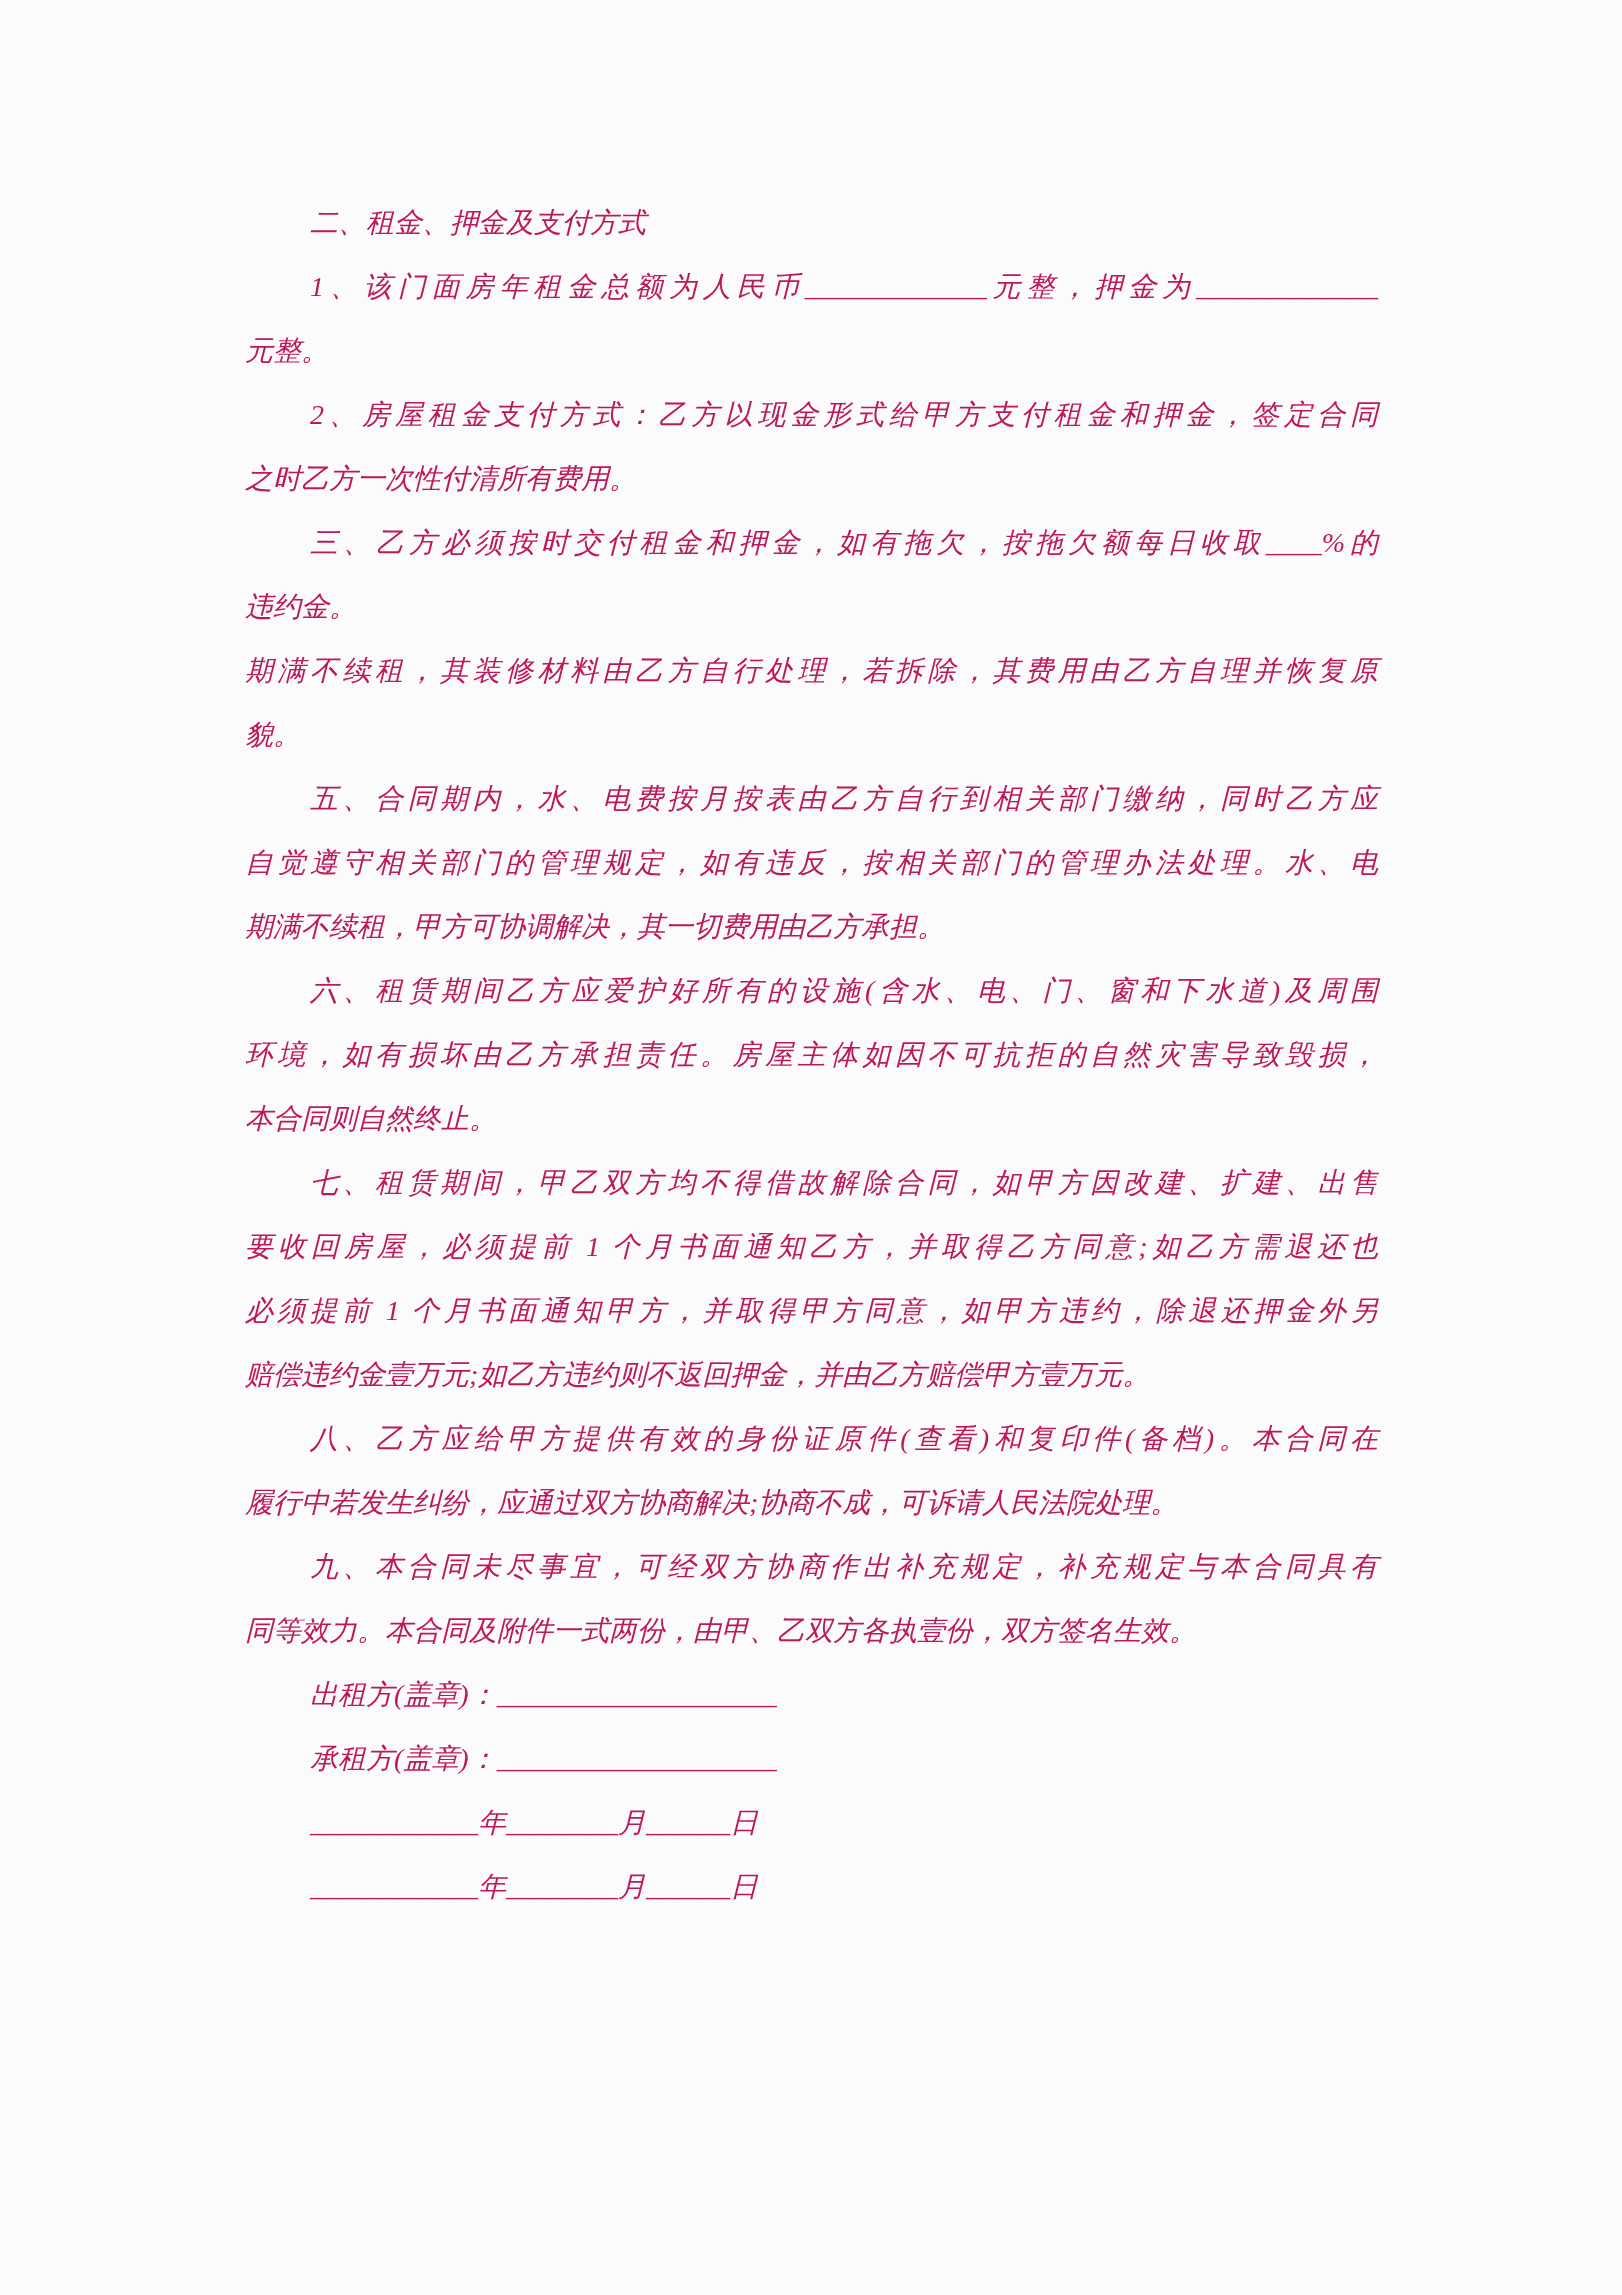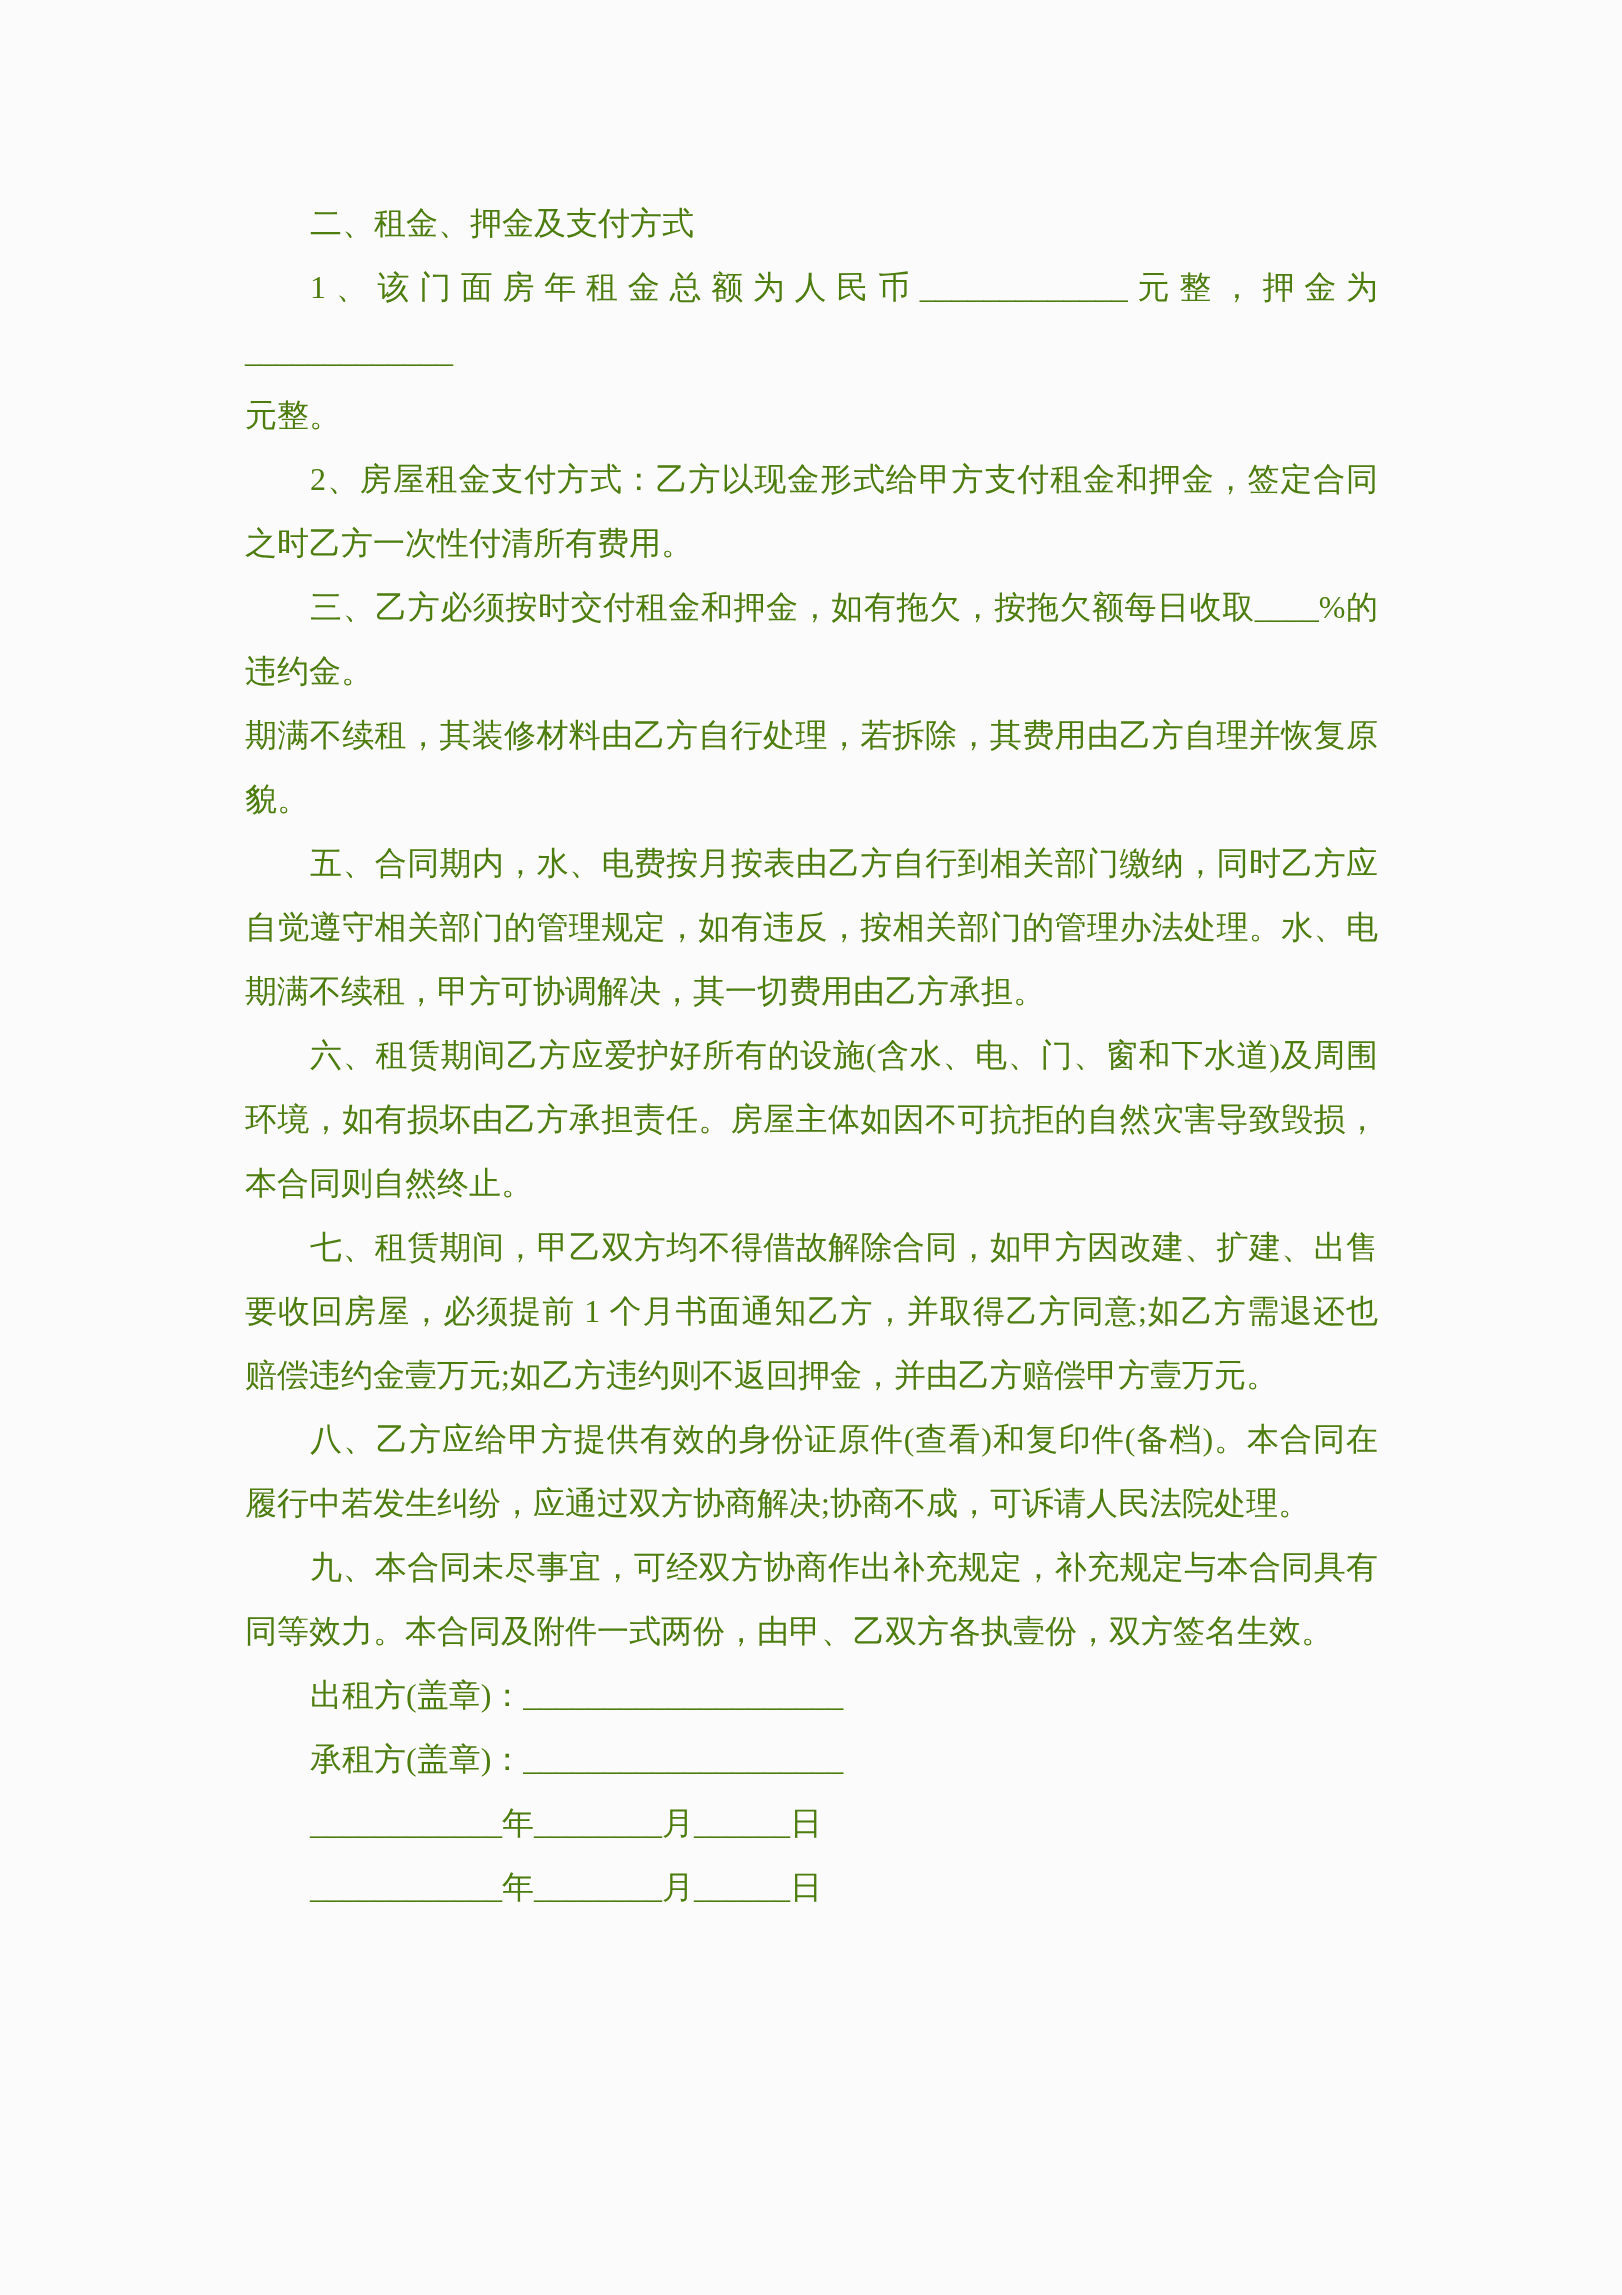--- a/index.html
+++ b/index.html
@@ -14,24 +14,25 @@
     overflow: hidden;
   }
   .page {
     width: 1623px;
     height: 2295px;
     padding: 191px 245px 0 245px;
     background: #fbfbfb;
   }
   .line {
     font-family: "Liberation Serif", "DejaVu Serif", serif;
-    font-size: 32px;
+    font-size: 28px;
     line-height: 64px;
-    color: #4d7c0f;
+    color: #be185d;
     white-space: normal;
+    font-style: italic;
   }
   
   .ind { text-indent: 65px; }
   
   .j {
     text-align: justify;
     text-align-last: justify;
   }
 </style>
 </head>
@@ -48,20 +49,21 @@
   <div class="line j">期满不续租，其装修材料由乙方自行处理，若拆除，其费用由乙方自理并恢复原</div>
   <div class="line">貌。</div>
   <div class="line ind j">五、合同期内，水、电费按月按表由乙方自行到相关部门缴纳，同时乙方应</div>
   <div class="line j">自觉遵守相关部门的管理规定，如有违反，按相关部门的管理办法处理。水、电</div>
   <div class="line">期满不续租，甲方可协调解决，其一切费用由乙方承担。</div>
   <div class="line ind j">六、租赁期间乙方应爱护好所有的设施(含水、电、门、窗和下水道)及周围</div>
   <div class="line j">环境，如有损坏由乙方承担责任。房屋主体如因不可抗拒的自然灾害导致毁损，</div>
   <div class="line">本合同则自然终止。</div>
   <div class="line ind j">七、租赁期间，甲乙双方均不得借故解除合同，如甲方因改建、扩建、出售</div>
   <div class="line j">要收回房屋，必须提前 1 个月书面通知乙方，并取得乙方同意;如乙方需退还也</div>
+  <div class="line j">必须提前 1 个月书面通知甲方，并取得甲方同意，如甲方违约，除退还押金外另</div>
   <div class="line">赔偿违约金壹万元;如乙方违约则不返回押金，并由乙方赔偿甲方壹万元。</div>
   <div class="line ind j">八、乙方应给甲方提供有效的身份证原件(查看)和复印件(备档)。本合同在</div>
   <div class="line">履行中若发生纠纷，应通过双方协商解决;协商不成，可诉请人民法院处理。</div>
   <div class="line ind j">九、本合同未尽事宜，可经双方协商作出补充规定，补充规定与本合同具有</div>
   <div class="line">同等效力。本合同及附件一式两份，由甲、乙双方各执壹份，双方签名生效。</div>
   <div class="line ind">出租方(盖章)：____________________</div>
   <div class="line ind">承租方(盖章)：____________________</div>
   <div class="line ind">____________年________月______日</div>
   <div class="line ind">____________年________月______日</div>
 </div>

